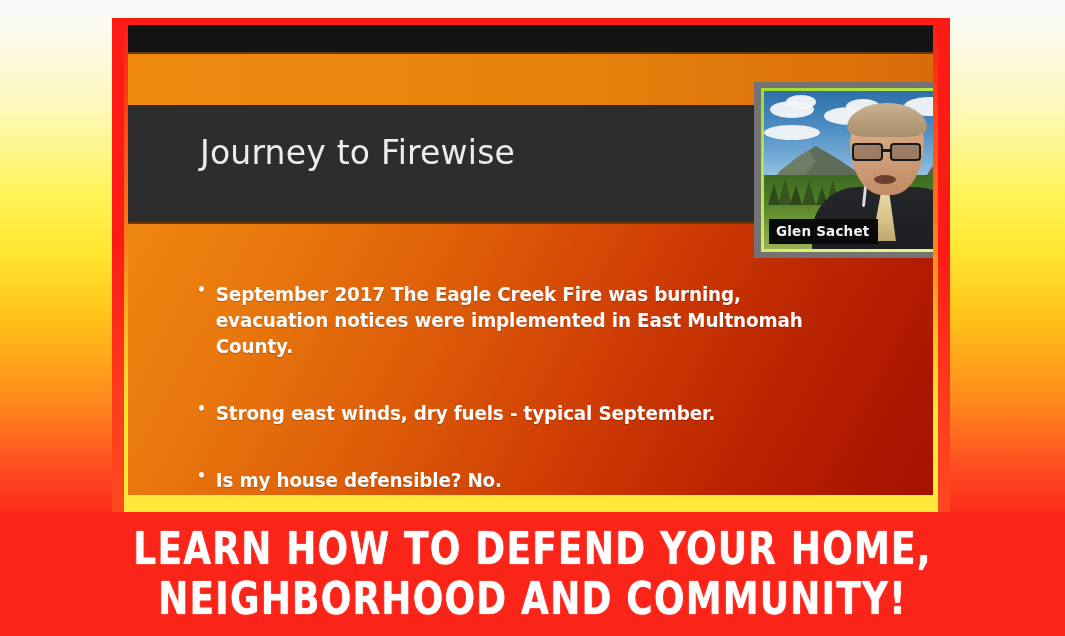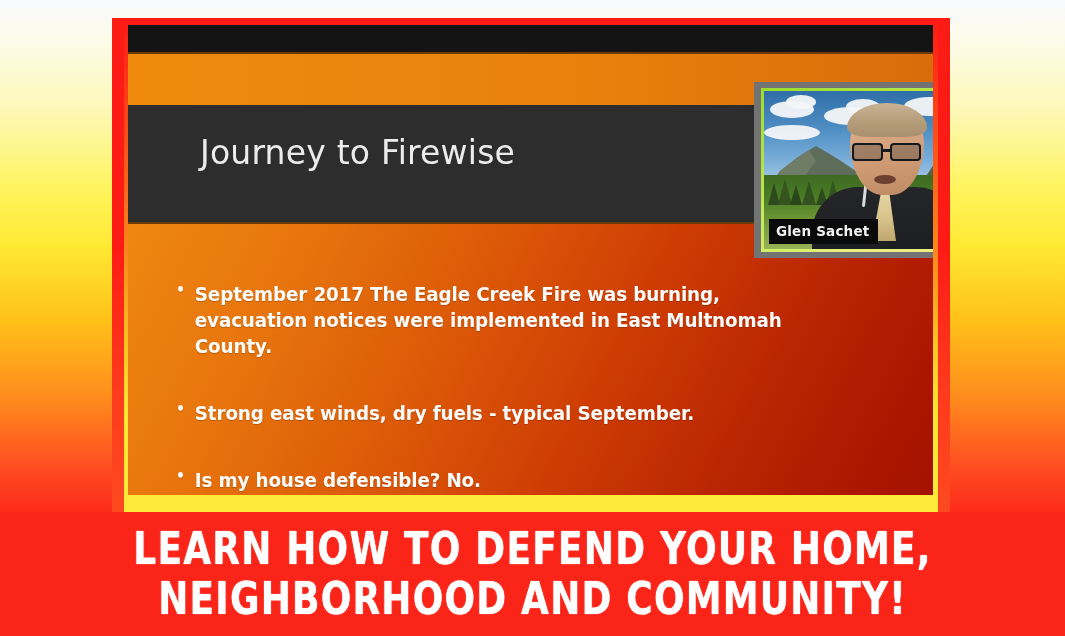--- a/index.html
+++ b/index.html
@@ -151,21 +151,21 @@
         #dd5c08 38%,
         #cf3d04 58%,
         #bb2602 76%,
         #ab1601 92%,
         #a41200 100%);
     border-top: 2px solid #6b3a06;
   }
 
   .bullets {
     position: absolute;
-    left: 48px;
+    left: 69px;
     top: 58px;
     width: 700px;
   }
   .bullet {
     position: relative;
     color: #fdfcfa;
     font-family: "DejaVu Sans", sans-serif;
     font-size: 19.5px;
     font-weight: 600;
     line-height: 1.33;

